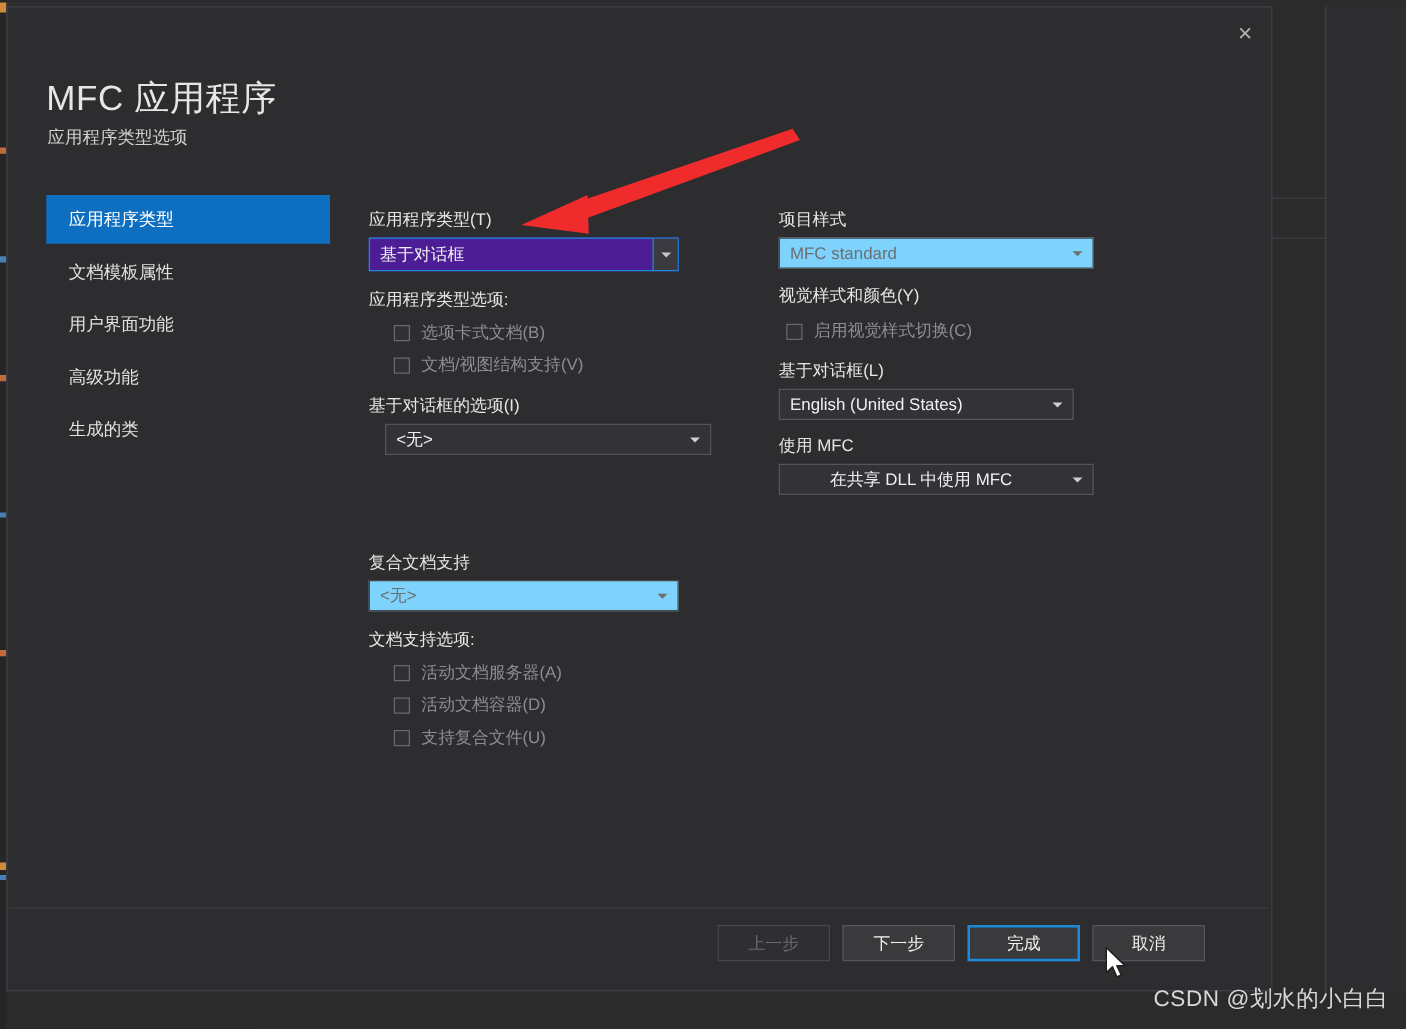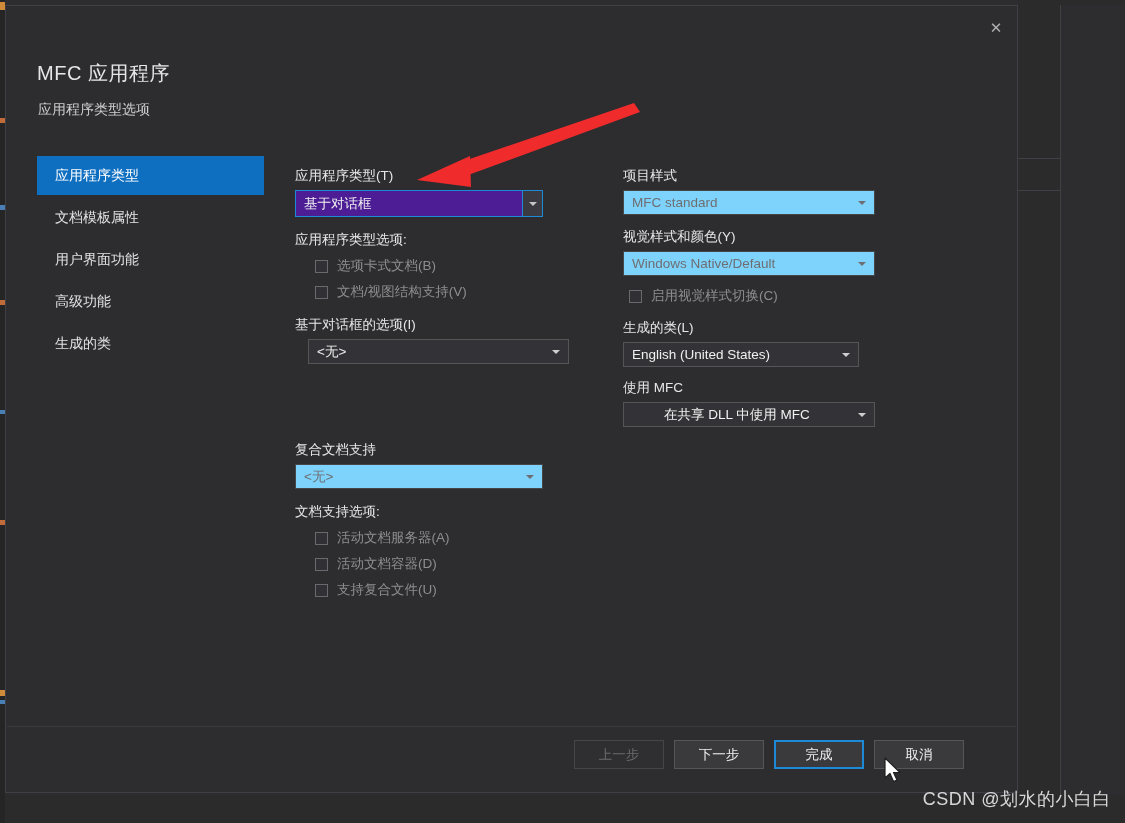--- a/index.html
+++ b/index.html
@@ -26,21 +26,21 @@
     background:#2d2d30;border:1px solid #3f3f46;box-sizing:border-box;
   }
   .close-btn{
     position:absolute;right:6px;top:8px;width:30px;height:26px;
     display:flex;align-items:center;justify-content:center;
     color:#b0b0b0;font-size:15px;line-height:1;cursor:pointer;
   }
 
   .dlg-title{
     position:absolute;left:31px;top:54px;color:#e6e6e6;
-    font-size:20px;font-weight:400;letter-spacing:.5px;
+    font-size:28px;font-weight:400;letter-spacing:.5px;
   }
   .dlg-sub{
     position:absolute;left:32px;top:95px;color:#cfcfcf;font-size:14px;
   }
 
   
   .sidebar{position:absolute;left:31px;top:150px;width:227px;}
   .side-item{
     height:39px;display:flex;align-items:center;
     padding-left:18px;color:#e2e2e2;font-size:14px;box-sizing:border-box;
@@ -217,31 +217,27 @@
 
       <div class="col col-right">
 
         <div class="lbl">项目样式</div>
         <div class="combo disabled" style="width:252px;">
           <span>MFC standard</span>
           <i class="arw"></i>
         </div>
 
         <div class="lbl" style="margin-top:14px;">视觉样式和颜色(Y)</div>
-        <div class="combo disabled" style="width:252px;">
-          <span>Windows Native/Default</span>
-          <i class="arw"></i>
-        </div>
 
         <div class="chk-row" style="margin-left:6px;margin-top:7px;">
           <span class="chk-box"></span>
           <span class="chk-lbl">启用视觉样式切换(C)</span>
         </div>
 
-        <div class="lbl" style="margin-top:11px;">生成的类(L)</div>
+        <div class="lbl" style="margin-top:11px;">基于对话框(L)</div>
         <div class="combo" style="width:236px;">
           <span>English (United States)</span>
           <i class="arw"></i>
         </div>
 
         <div class="lbl" style="margin-top:13px;">使用 MFC</div>
         <div class="combo" style="width:252px;padding-left:40px;">
           <span>在共享 DLL 中使用 MFC</span>
           <i class="arw"></i>
         </div>

